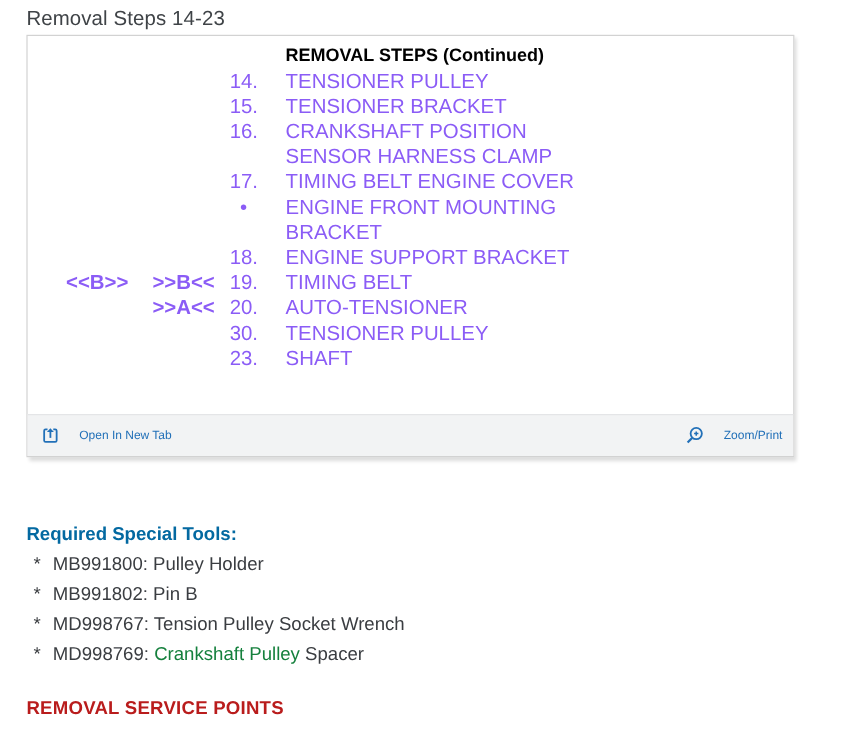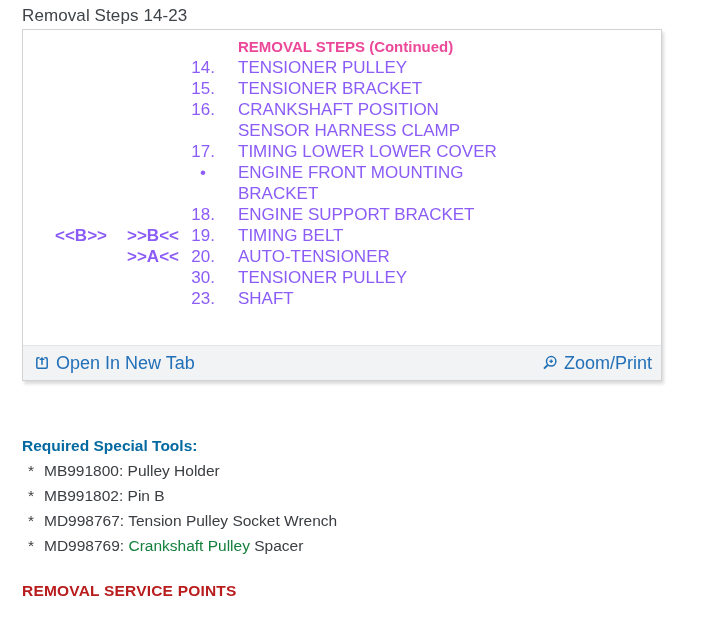--- a/index.html
+++ b/index.html
@@ -13,38 +13,38 @@
     font-size:17px;color:#3f4347;letter-spacing:.1px;
   }
   .panel{
     position:absolute;left:22px;top:29px;width:640px;height:352px;
     box-sizing:border-box;background:#fff;
     border:1px solid #d2d2d2;
     box-shadow:2px 3px 3px rgba(0,0,0,.14);
   }
   .steps{padding-top:6px;}
   .steps-heading{
-    margin-left:215px;font-weight:700;font-size:15px;line-height:21px;color:#ec4899;
+    margin-left:215px;font-weight:700;font-size:15px;line-height:21px;color:#000000;
   }
   .step-row{display:flex;font-size:17px;line-height:21px;color:#8b5cf6;white-space:pre;}
   .col{flex:none;}
   .m1{width:84px;text-align:right;font-weight:700;}
   .m2{width:72px;text-align:right;font-weight:700;}
   .num{width:36px;text-align:right;box-sizing:border-box;}
   .num.bullet{padding-right:9px;}
   .txt{margin-left:23px;}
   .panel-footer{
     position:absolute;left:0;right:0;bottom:0;height:34px;
     background:#f2f3f4;border-top:1px solid #e4e5e7;
     display:flex;align-items:center;justify-content:space-between;
     padding:0 9px 0 11px;
   }
   .flink{
-    display:inline-flex;align-items:center;gap:6px;
-    color:#2270b8;text-decoration:none;font-size:18px;cursor:pointer;
+    display:inline-flex;align-items:center;gap:16px;
+    color:#2270b8;text-decoration:none;font-size:10px;cursor:pointer;
   }
   .flink svg{display:block;}
   .tools{position:absolute;left:22px;top:433px;color:#3a3d41;}
   .tools-heading{font-size:15.5px;font-weight:700;color:#0369a1;line-height:25px;}
   .tool-item{display:flex;font-size:15.5px;line-height:25px;}
   .tool-star{flex:none;width:16px;margin-left:6px;}
   .tool-link{color:#15803d;text-decoration:none;cursor:pointer;}
   .section-heading{
     position:absolute;left:22px;top:582px;
     font-size:15.5px;font-weight:700;color:#b91c1c;letter-spacing:.2px;
@@ -56,21 +56,21 @@
 <div class="page-title">Removal Steps 14-23</div>
 
 <div class="panel">
   <div class="steps">
     <div class="steps-heading">REMOVAL STEPS (Continued)</div>
     <div id="steps-rows">
         <div class="step-row"><span class="col m1"></span><span class="col m2"></span><span class="col num">14.</span><span class="col txt">TENSIONER PULLEY</span></div>
         <div class="step-row"><span class="col m1"></span><span class="col m2"></span><span class="col num">15.</span><span class="col txt">TENSIONER BRACKET</span></div>
         <div class="step-row"><span class="col m1"></span><span class="col m2"></span><span class="col num">16.</span><span class="col txt">CRANKSHAFT POSITION</span></div>
         <div class="step-row"><span class="col m1"></span><span class="col m2"></span><span class="col num"></span><span class="col txt">SENSOR HARNESS CLAMP</span></div>
-        <div class="step-row"><span class="col m1"></span><span class="col m2"></span><span class="col num">17.</span><span class="col txt">TIMING LOWER LOWER COVER</span></div>
+        <div class="step-row"><span class="col m1"></span><span class="col m2"></span><span class="col num">17.</span><span class="col txt">TIMING BELT ENGINE COVER</span></div>
         <div class="step-row"><span class="col m1"></span><span class="col m2"></span><span class="col num bullet">•</span><span class="col txt">ENGINE FRONT MOUNTING</span></div>
         <div class="step-row"><span class="col m1"></span><span class="col m2"></span><span class="col num"></span><span class="col txt">BRACKET</span></div>
         <div class="step-row"><span class="col m1"></span><span class="col m2"></span><span class="col num">18.</span><span class="col txt">ENGINE SUPPORT BRACKET</span></div>
         <div class="step-row"><span class="col m1">&lt;&lt;B&gt;&gt;</span><span class="col m2">&gt;&gt;B&lt;&lt;</span><span class="col num">19.</span><span class="col txt">TIMING BELT</span></div>
         <div class="step-row"><span class="col m1"></span><span class="col m2">&gt;&gt;A&lt;&lt;</span><span class="col num">20.</span><span class="col txt">AUTO-TENSIONER</span></div>
         <div class="step-row"><span class="col m1"></span><span class="col m2"></span><span class="col num">30.</span><span class="col txt">TENSIONER PULLEY</span></div>
         <div class="step-row"><span class="col m1"></span><span class="col m2"></span><span class="col num">23.</span><span class="col txt">SHAFT</span></div>
       </div>
   </div>
 

